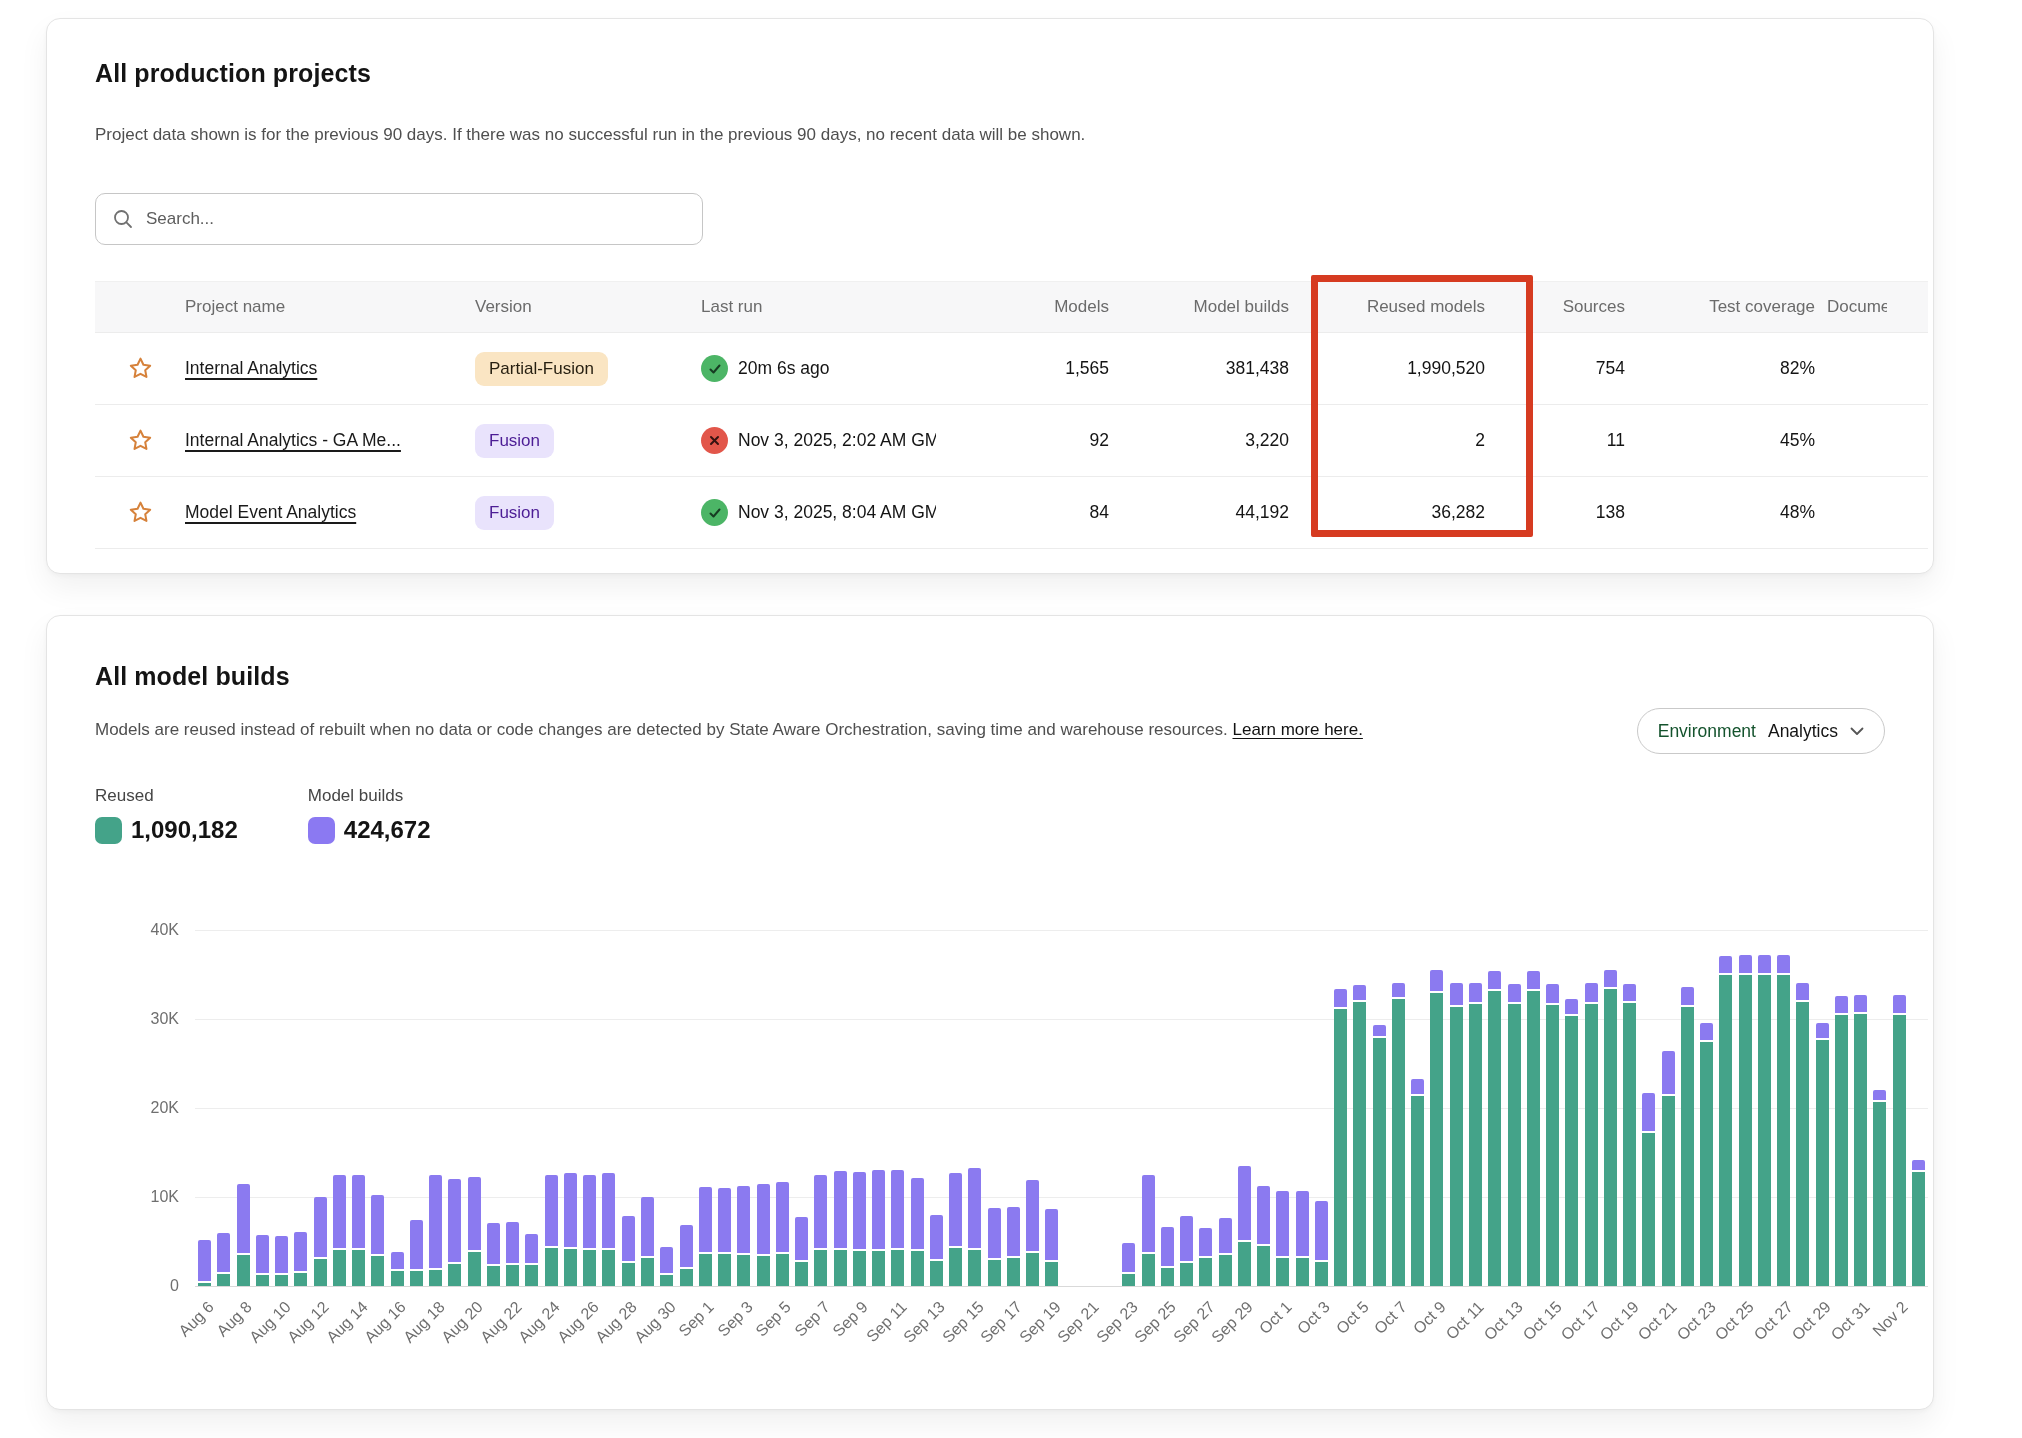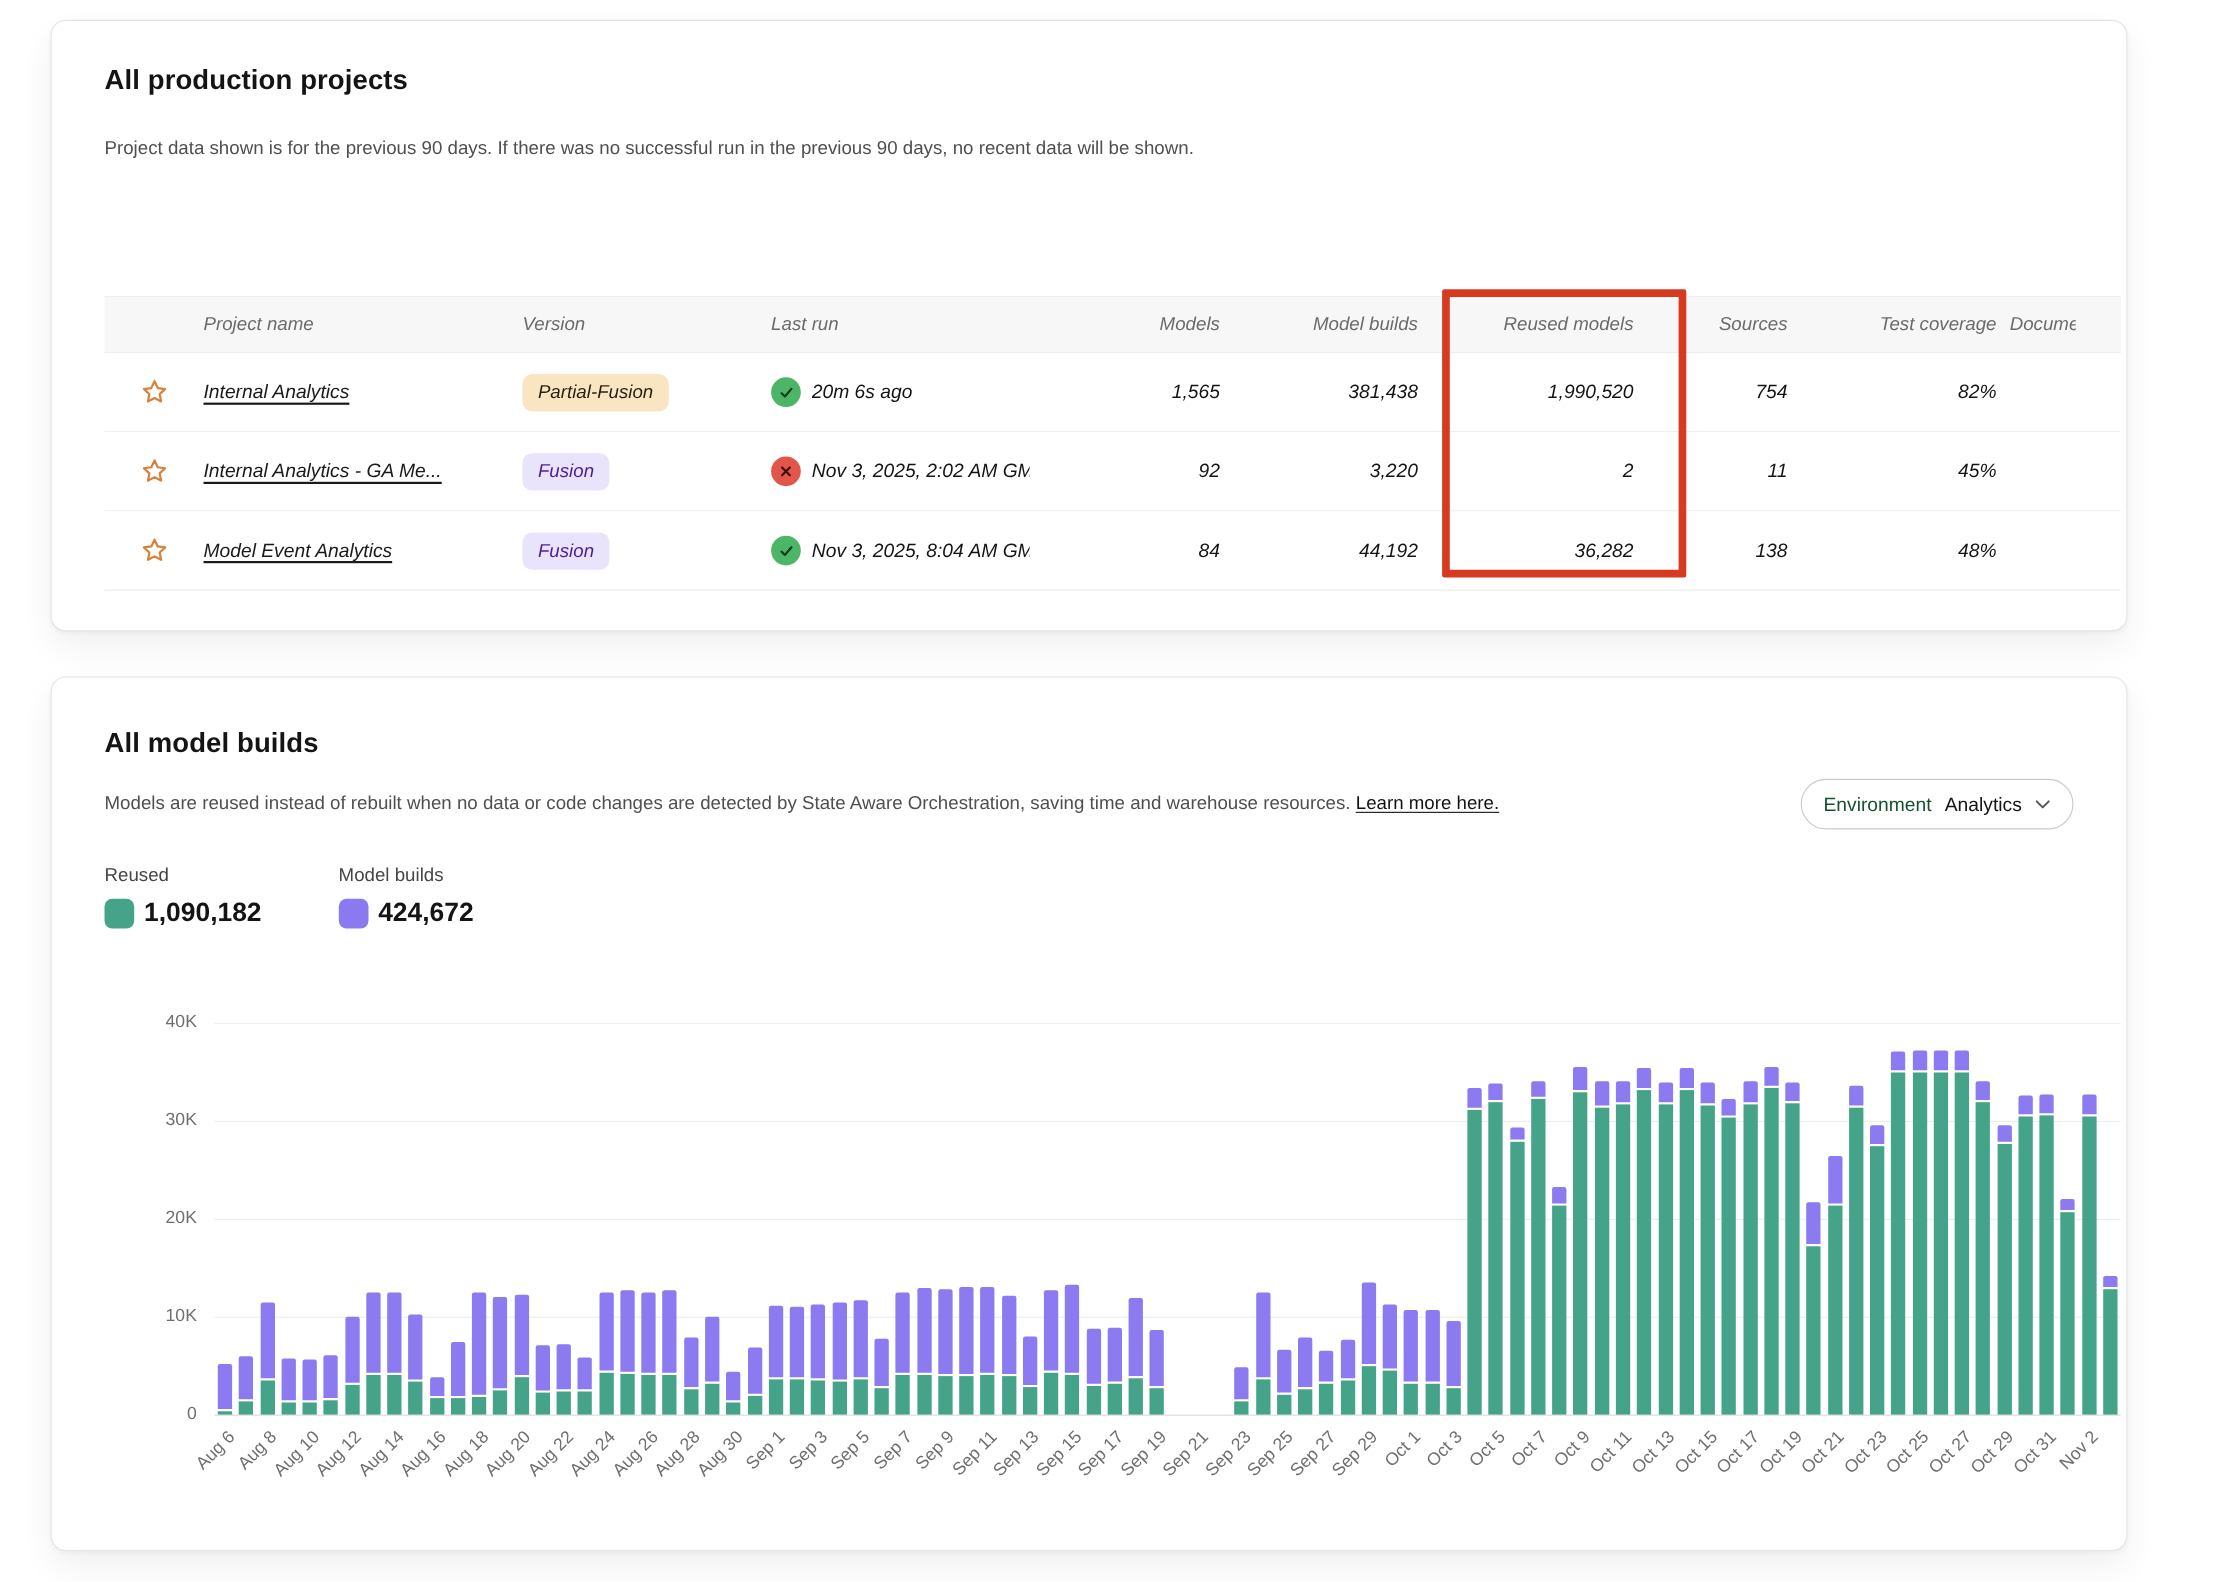--- a/index.html
+++ b/index.html
@@ -27,21 +27,21 @@
     position:absolute; left:48px; top:174px; width:608px; height:52px;
     border:1.5px solid #c6c6c6; border-radius:10px; background:#fff;
     display:flex; align-items:center; padding:0 16px; gap:12px;
   }
   .search-box input {
     border:none; outline:none; font-size:17px; flex:1; background:transparent;
     font-family:"Liberation Sans", sans-serif; color:#222;
   }
   .search-box input::placeholder { color:#5d5d5d; }
 
-  .table-wrap { position:absolute; left:48px; top:250px; width:1833px;font-style:italic; }
+  .table-wrap { position:absolute; left:48px; top:262px; width:1833px; }
   .t-row {
     display:grid;
     grid-template-columns:90px 290px 226px 290px 130px 180px 196px 140px 190px 1fr;
     align-items:center;
   }
   .t-head {
     height:52px; background:#f7f7f8; color:#6b6b6b; font-size:17px;
     border-top:1px solid #f0f0f0; border-bottom:1px solid #ececec;
   }
   .t-body-row { height:72px; border-bottom:1px solid #ececec; font-size:17.5px; background:#fff; }
@@ -98,20 +98,29 @@
     transform:rotate(-45deg); transform-origin:100% 0; white-space:nowrap;
   }
 </style>
 </head>
 <body>
 
 <section class="card" id="card-projects">
   <h1 class="card-title" id="c1-title">All production projects</h1>
   <p class="card-desc" id="c1-desc">Project data shown is for the previous 90 days. If there was no successful run in the previous 90 days, no recent data will be shown.</p>
 
+  <div class="search-box">
+    <span style="display:flex;">
+      <svg width="22" height="22" viewBox="0 0 22 22" fill="none">
+          <circle cx="9.5" cy="9.5" r="6.5" stroke="#707070" stroke-width="1.8"></circle>
+          <line x1="14.4" y1="14.4" x2="19" y2="19" stroke="#707070" stroke-width="1.8" stroke-linecap="round"></line>
+        </svg>
+    </span>
+    <input type="text" placeholder="Search..." style="">
+  </div>
 
   <div class="table-wrap">
     <div class="t-row t-head">
       <div></div>
       <div>Project name</div>
       <div>Version</div>
       <div>Last run</div>
       <div class="num">Models</div>
       <div class="num">Model builds</div>
       <div class="num">Reused models</div>

